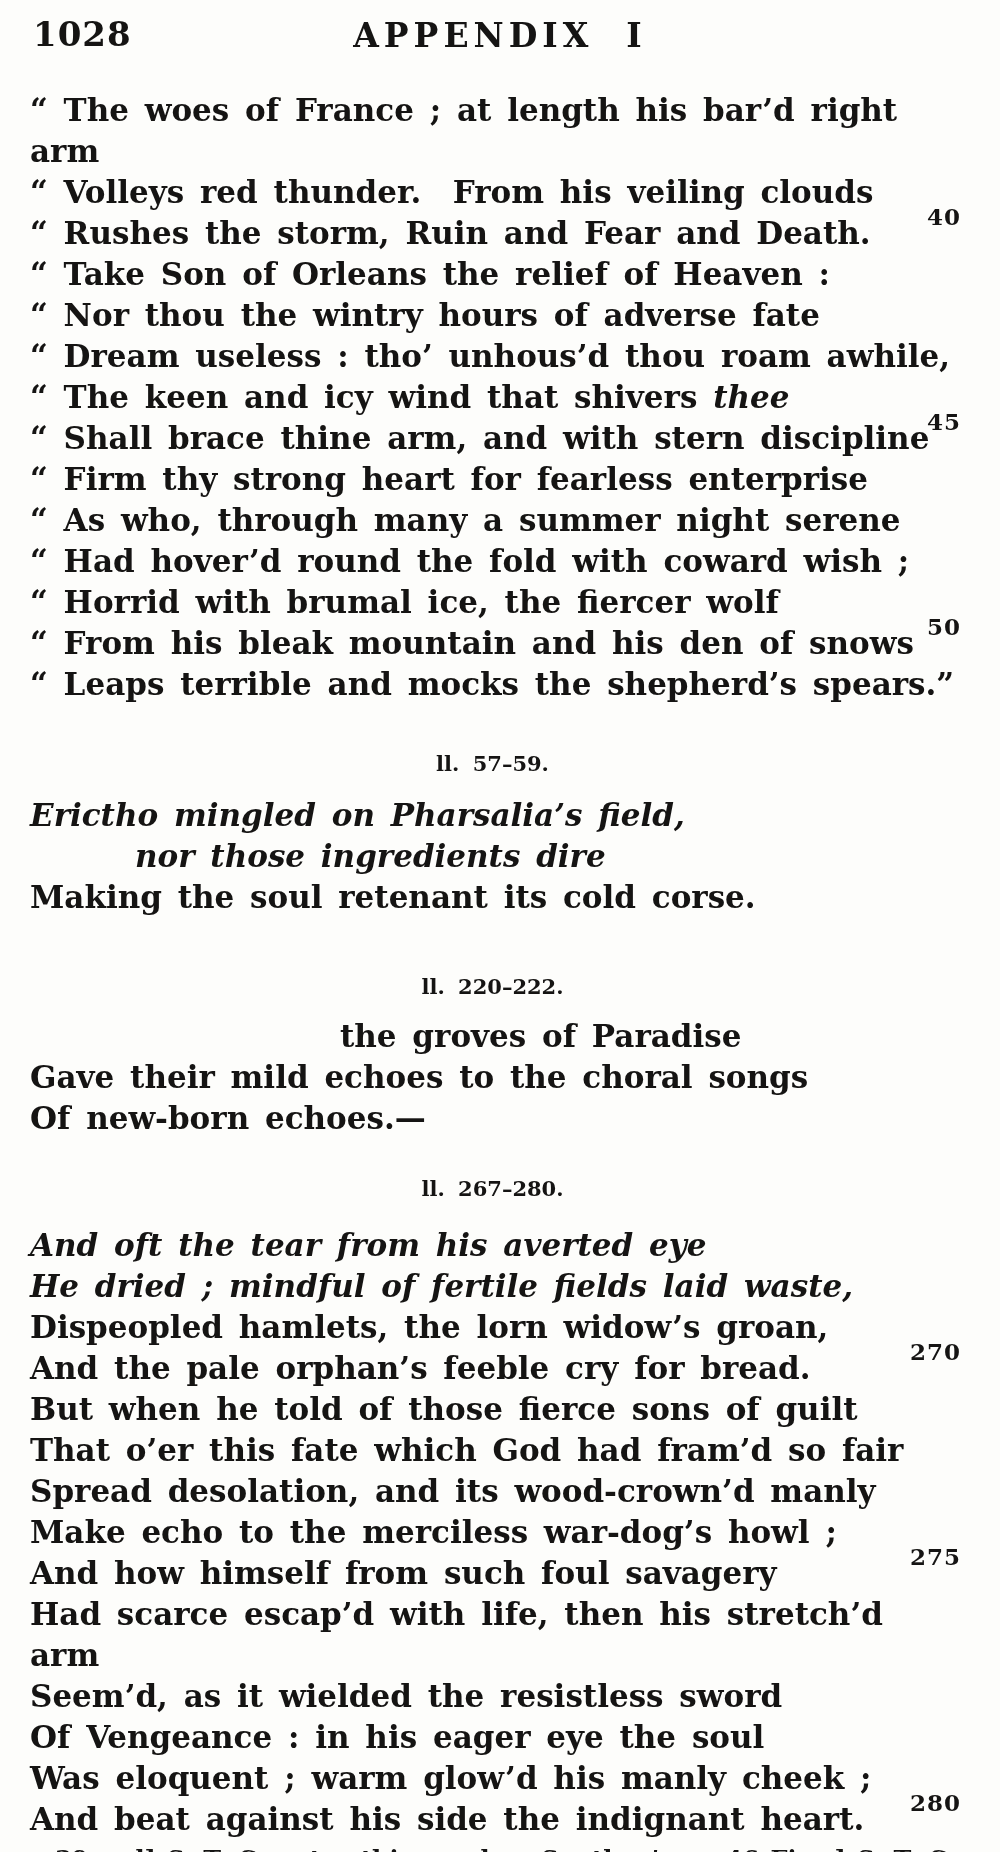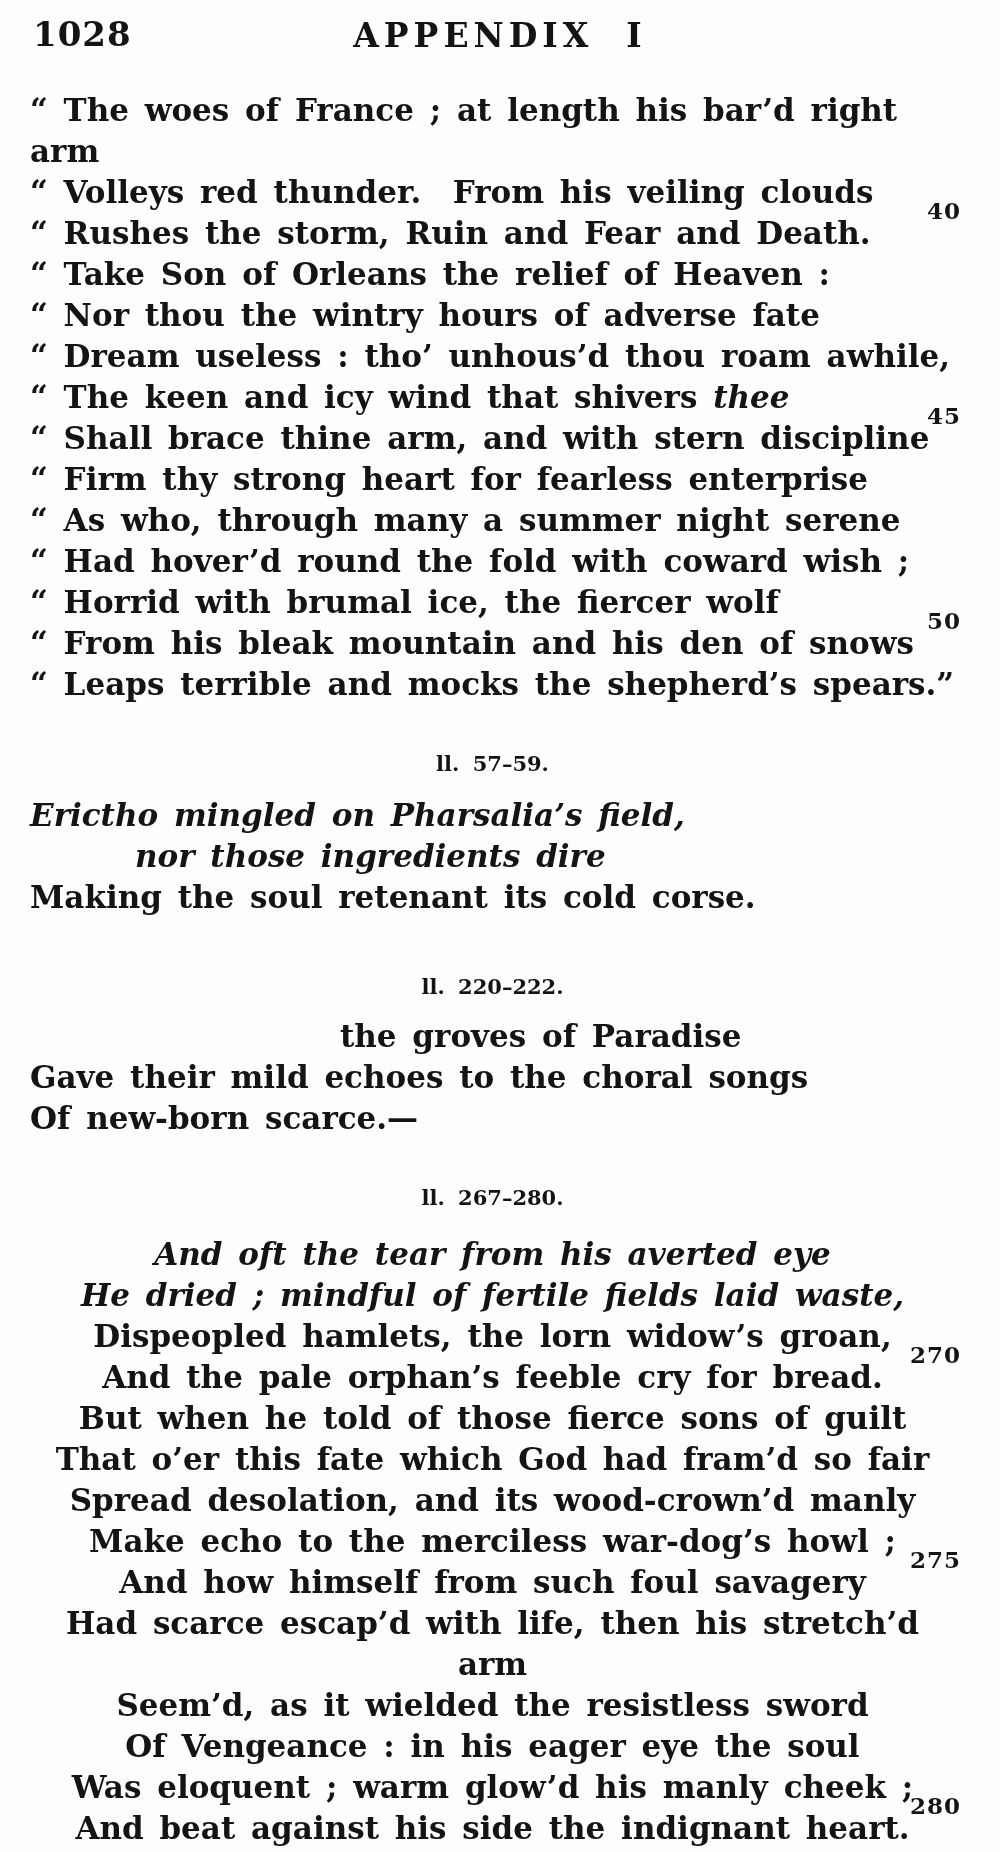--- a/index.html
+++ b/index.html
@@ -26,34 +26,34 @@
   }
 
   #blocks { padding: 0 45px 0 30px; }
 
   .block { margin: 0; }
   #blocks > .block:nth-child(1) { margin-top: 22px; }
   #blocks > .block:nth-child(2) { margin-top: 38px; }
   #blocks > .block:nth-child(3) { margin-top: 11px; }
   #blocks > .block:nth-child(4) { margin-top: 48px; }
   #blocks > .block:nth-child(5) { margin-top: 9px;  }
-  #blocks > .block:nth-child(6) { margin-top: 38px; }
-  #blocks > .block:nth-child(7) { margin-top: 16px; text-align: center; }
+  #blocks > .block:nth-child(6) { margin-top: 29px; }
+  #blocks > .block:nth-child(7) { margin-top: 16px; }
   #blocks > .block:nth-child(8) { margin-top: 0; }
 
   .line {
     position: relative;
     font-size: 31px;
     line-height: 41px;
     word-spacing: 5px;
     white-space: pre-wrap;
   }
   .seg.i { font-style: italic; }
   .line-num {
-    position: absolute; right: -6px; bottom: 23px;
+    position: absolute; right: -6px; bottom: 17px;
     font-size: 23px; letter-spacing: 1px;
   }
 
   .heading {
     text-align: center;
     font-size: 21px;
     line-height: 41px;
     word-spacing: 6px;
   }
 
@@ -92,21 +92,21 @@
       <div class="block heading">ll. 57–59.</div>
       <div class="block stanza">
         <div class="line"><span class="seg i">Erictho mingled on Pharsalia’s field,</span></div>
         <div class="line" style="padding-left: 105px;"><span class="seg i">nor those ingredients dire</span></div>
         <div class="line"><span class="seg">Making the soul retenant its cold corse.</span></div>
       </div>
       <div class="block heading">ll. 220–222.</div>
       <div class="block stanza">
         <div class="line" style="padding-left: 310px;"><span class="seg">the groves of Paradise</span></div>
         <div class="line"><span class="seg">Gave their mild echoes to the choral songs</span></div>
-        <div class="line"><span class="seg">Of new-born scarce.—</span></div>
+        <div class="line"><span class="seg">Of new-born echoes.—</span></div>
       </div>
       <div class="block heading">ll. 267–280.</div>
       <div class="block stanza">
         <div class="line"><span class="seg i">And oft the tear from his averted eye</span></div>
         <div class="line"><span class="seg i">He dried ; mindful of fertile fields laid waste,</span></div>
         <div class="line"><span class="seg">Dispeopled hamlets, the lorn widow’s groan,</span></div>
         <div class="line"><span class="seg">And the pale orphan’s feeble cry for bread.</span><span class="line-num">270</span></div>
         <div class="line"><span class="seg">But when he told of those fierce sons of guilt</span></div>
         <div class="line"><span class="seg">That o’er this fate which God had fram’d so fair</span></div>
         <div class="line"><span class="seg">Spread desolation, and its wood-crown’d manly</span></div>

